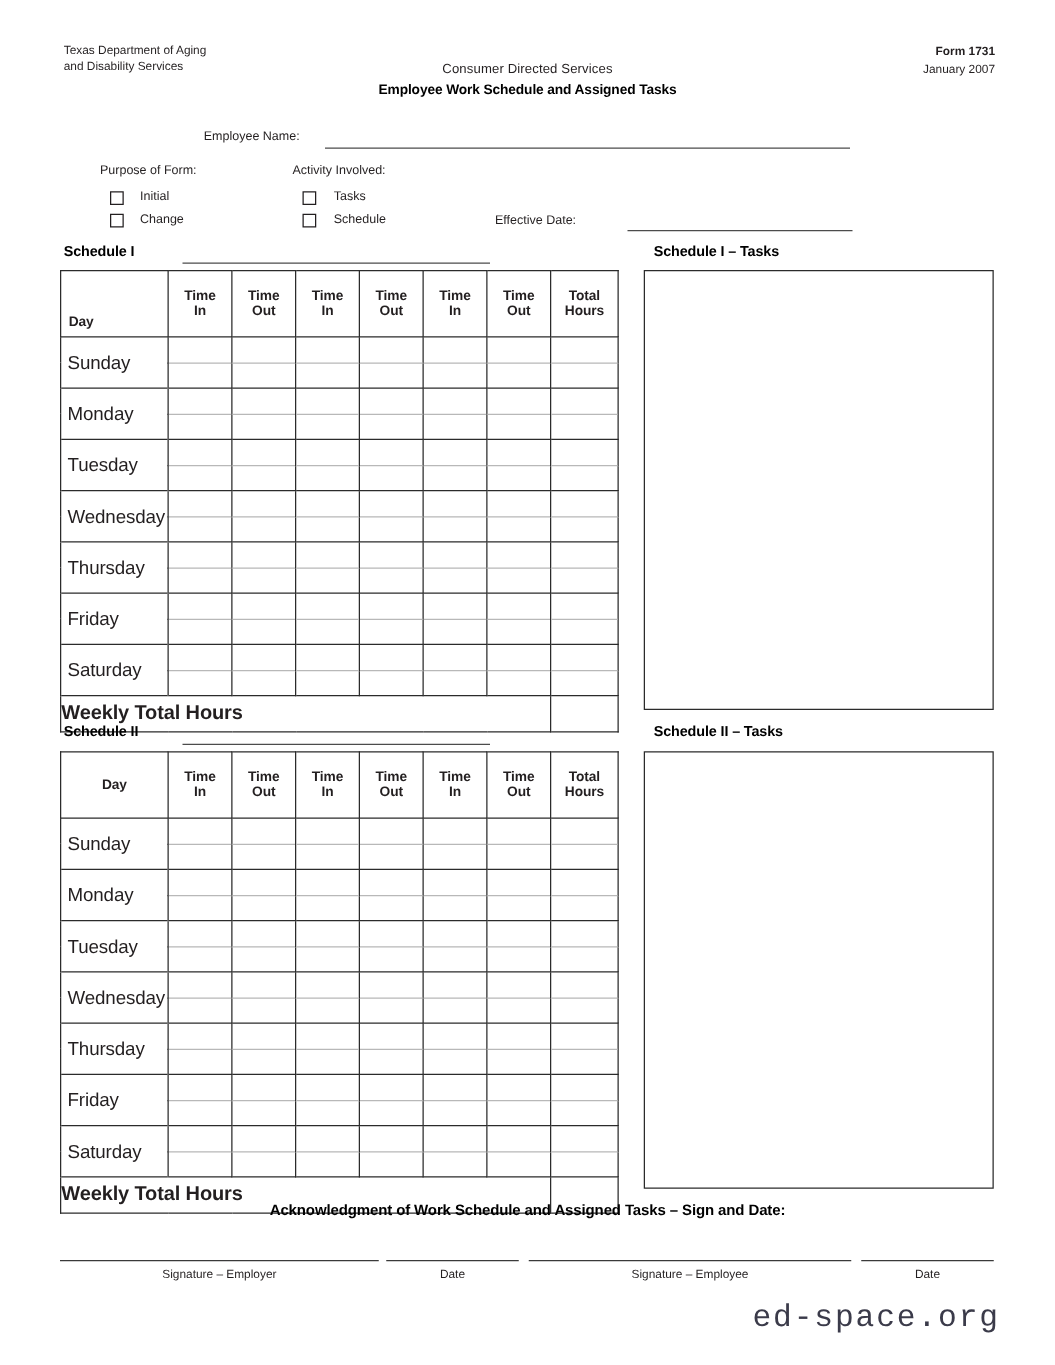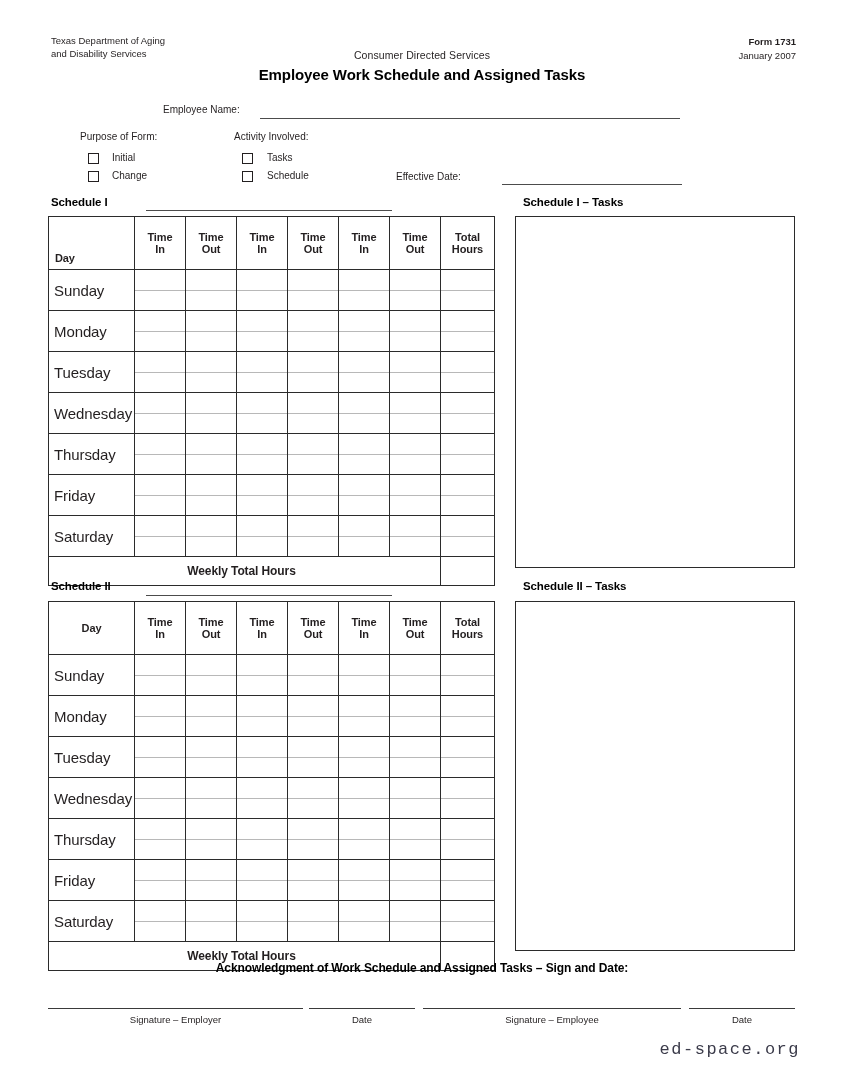--- a/index.html
+++ b/index.html
@@ -34,21 +34,21 @@
   .center-head {
     position: absolute; left: 0; right: 0; top: 49px;
     text-align: center;
   }
   .cds {
     font-size: 10.5px;
     color: #231f20;
     letter-spacing: .1px;
   }
   .doc-title {
-    font-size: 15px; font-weight: bold;
+    font-size: 11px; font-weight: bold;
     margin-top: 5px;
     letter-spacing: -.1px;
   }
 
   
   .lbl { font-size: 10px; color: #231f20; position: absolute; white-space: nowrap; }
   .rule { position: absolute; border-bottom: 1.2px solid #4c4c4c; height: 0; }
 
   .emp-name-lbl { left: 163px; top: 104px; }
   .emp-name-rule { left: 260px; top: 118px; width: 420px; }
@@ -139,23 +139,23 @@
   .sched td.slot {
     height: 20.5px;
   }
   .sched tr.row-b td.slot {
     border-top: 1px solid #b8b8b8;
   }
   .sched tr.row-a td { border-bottom: none; }
   .sched tr.row-b td { border-top: none; }
 
   .sched td.wk-label {
-    text-align: center;
+    text-align: left;
     font-weight: bold;
-    font-size: 12px;
+    font-size: 16px;
     padding-right: 6px;
     height: 29px;
     vertical-align: middle;
     letter-spacing: -.1px;
   }
   .sched td.wk-val { height: 23px; }
 
   
   .taskbox {
     position: absolute;
@@ -187,21 +187,21 @@
   }
   .sig-c1 { left: 48px;  width: 255px; }
   .sig-c2 { left: 309px; width: 106px; }
   .sig-c3 { left: 423px; width: 258px; }
   .sig-c4 { left: 689px; width: 106px; }
 
   
   .watermark {
     position: absolute; right: 44px; top: 1040px;
     font-family: "Liberation Mono", "DejaVu Sans Mono", monospace;
-    font-size: 17px;
+    font-size: 25px;
     color: #3b3b4a;
     letter-spacing: 1.5px;
     white-space: nowrap;
   }
 </style>
 </head>
 <body>
 
 <div class="page">
 

